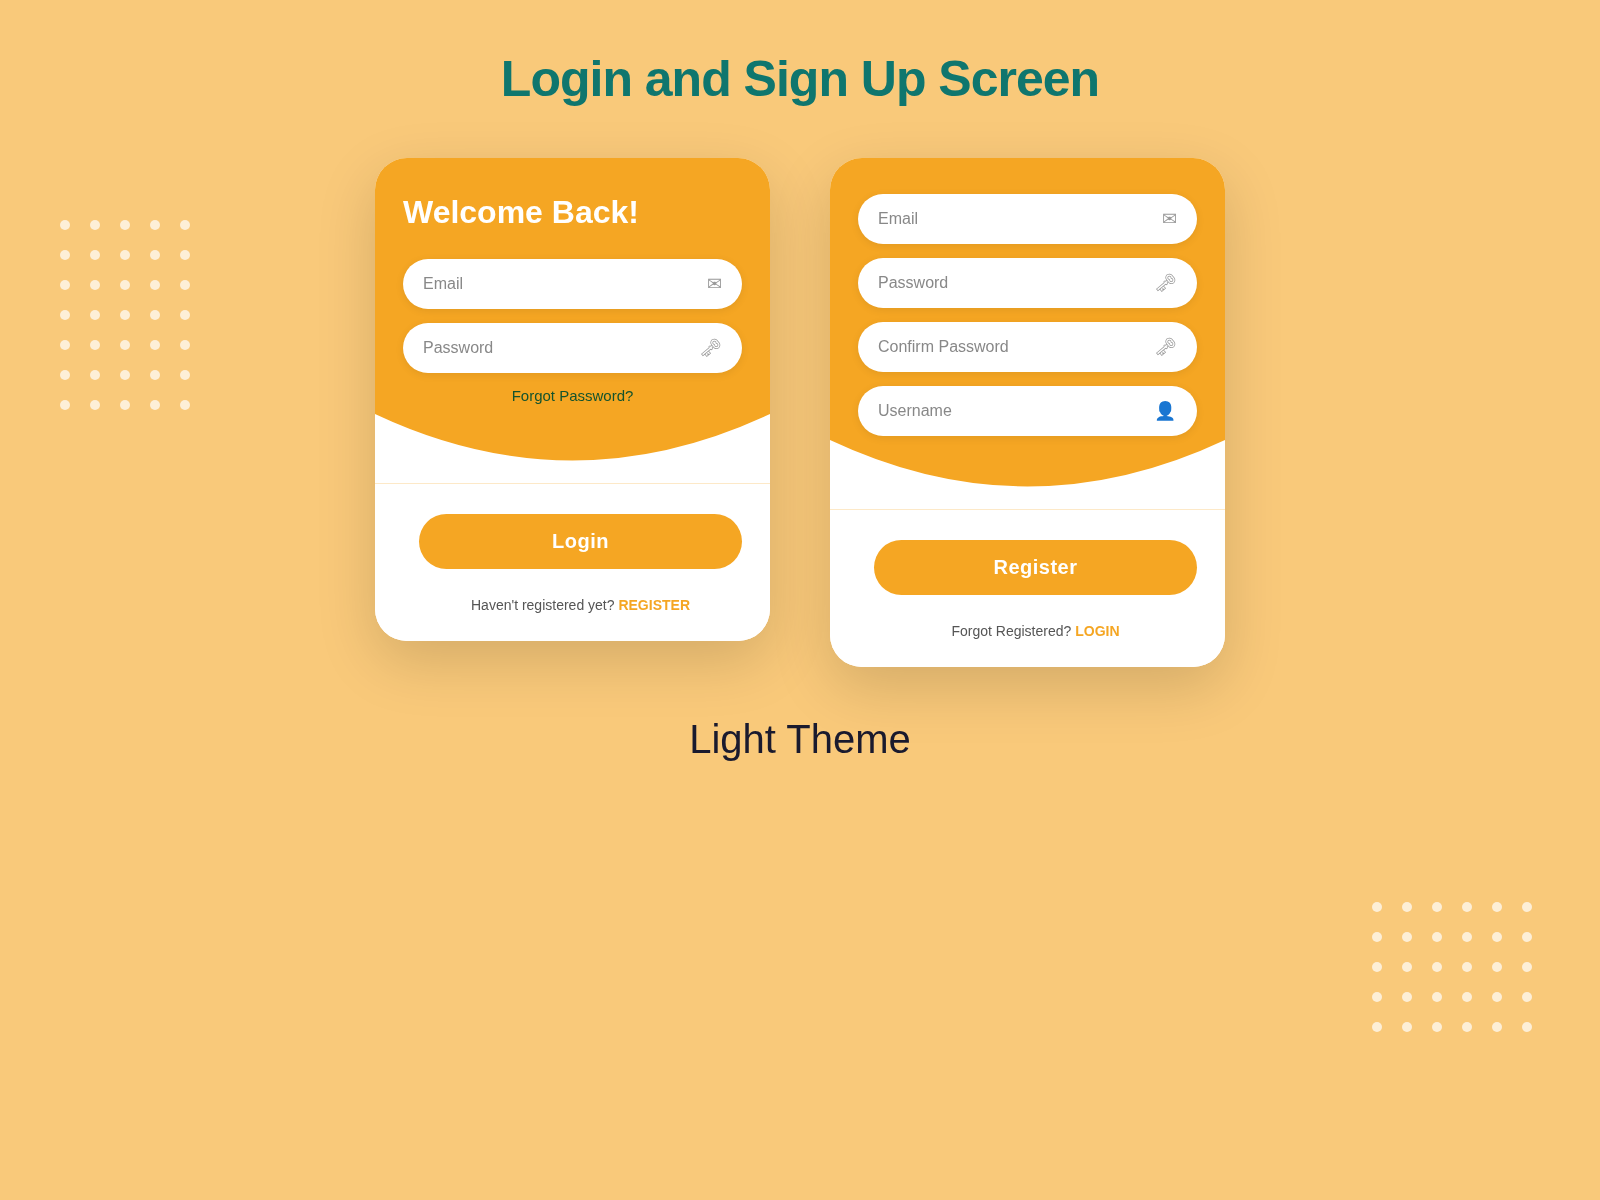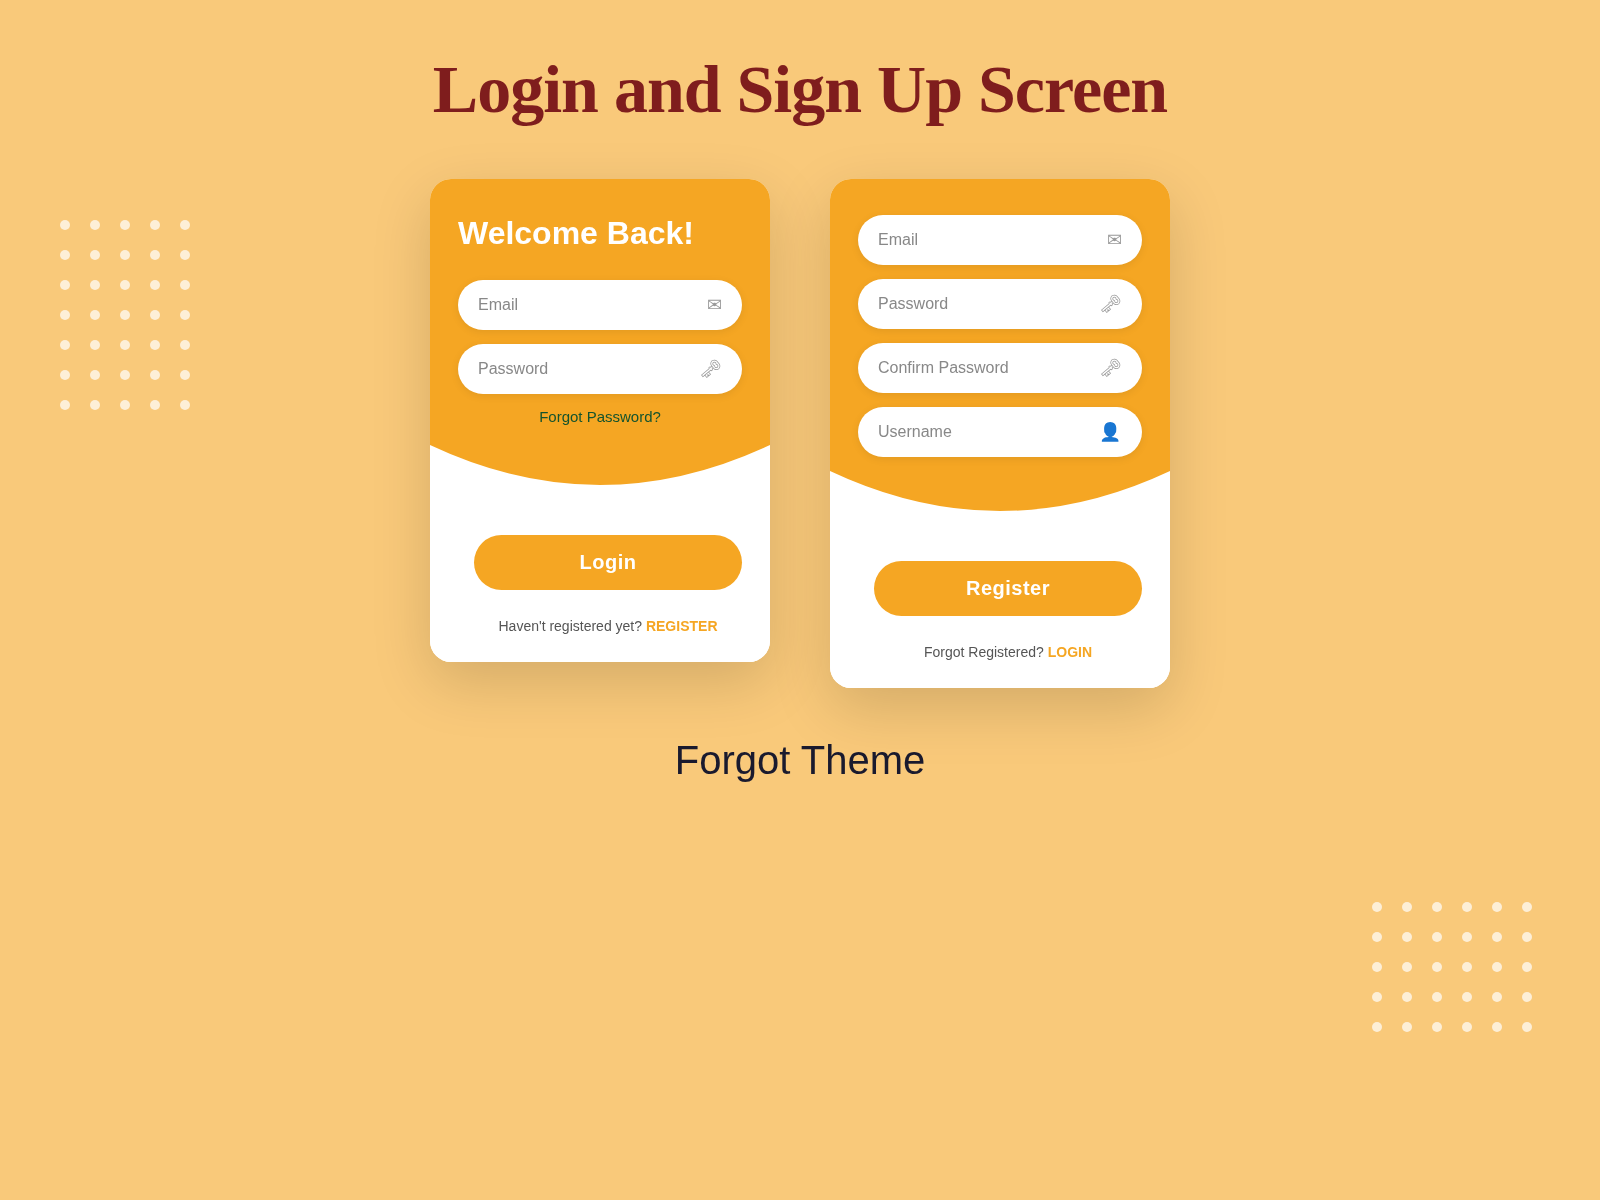--- a/index.html
+++ b/index.html
@@ -11,27 +11,26 @@
       font-family: 'Segoe UI', Arial, sans-serif;
       display: flex;
       flex-direction: column;
       align-items: center;
       justify-content: flex-start;
       overflow: hidden;
       position: relative;
     }
 
     .page-title {
-      font-size: 68px;
+      font-size: 50px;
       font-weight: 700;
-      color: #7f1d1d;
+      color: #0f766e;
       margin-top: 50px;
       margin-bottom: 50px;
       letter-spacing: -1px;
-      font-family: Liberation Serif, serif;
     }
 
     .screens-container {
       display: flex;
       flex-direction: row;
       gap: 60px;
       align-items: flex-start;
       justify-content: center;
       width: 100%;
       position: relative;
@@ -63,22 +62,22 @@
 
     .dot {
       width: 10px;
       height: 10px;
       border-radius: 50%;
       background-color: rgba(255,255,255,0.7);
     }
 
     
     .phone-card {
-      width: 340px;
-      border-radius: 21px;
+      width: 395px;
+      border-radius: 32px;
       overflow: hidden;
       box-shadow: 0 20px 60px rgba(0,0,0,0.15);
       background: white;
       display: flex;
       flex-direction: column;
       justify-content: center;
     }
 
     .card-top {
       background: #F5A623;
@@ -341,13 +340,13 @@
       <p class="footer-text">
         <span>Forgot Registered?</span>
         <span> </span>
         <span class="footer-link">LOGIN</span>
       </p>
     </div>
   </div>
 
 </div>
 
-<p class="bottom-label">Forgot Theme</p>
+<p class="bottom-label">Light Theme</p>
 
 </body></html>

